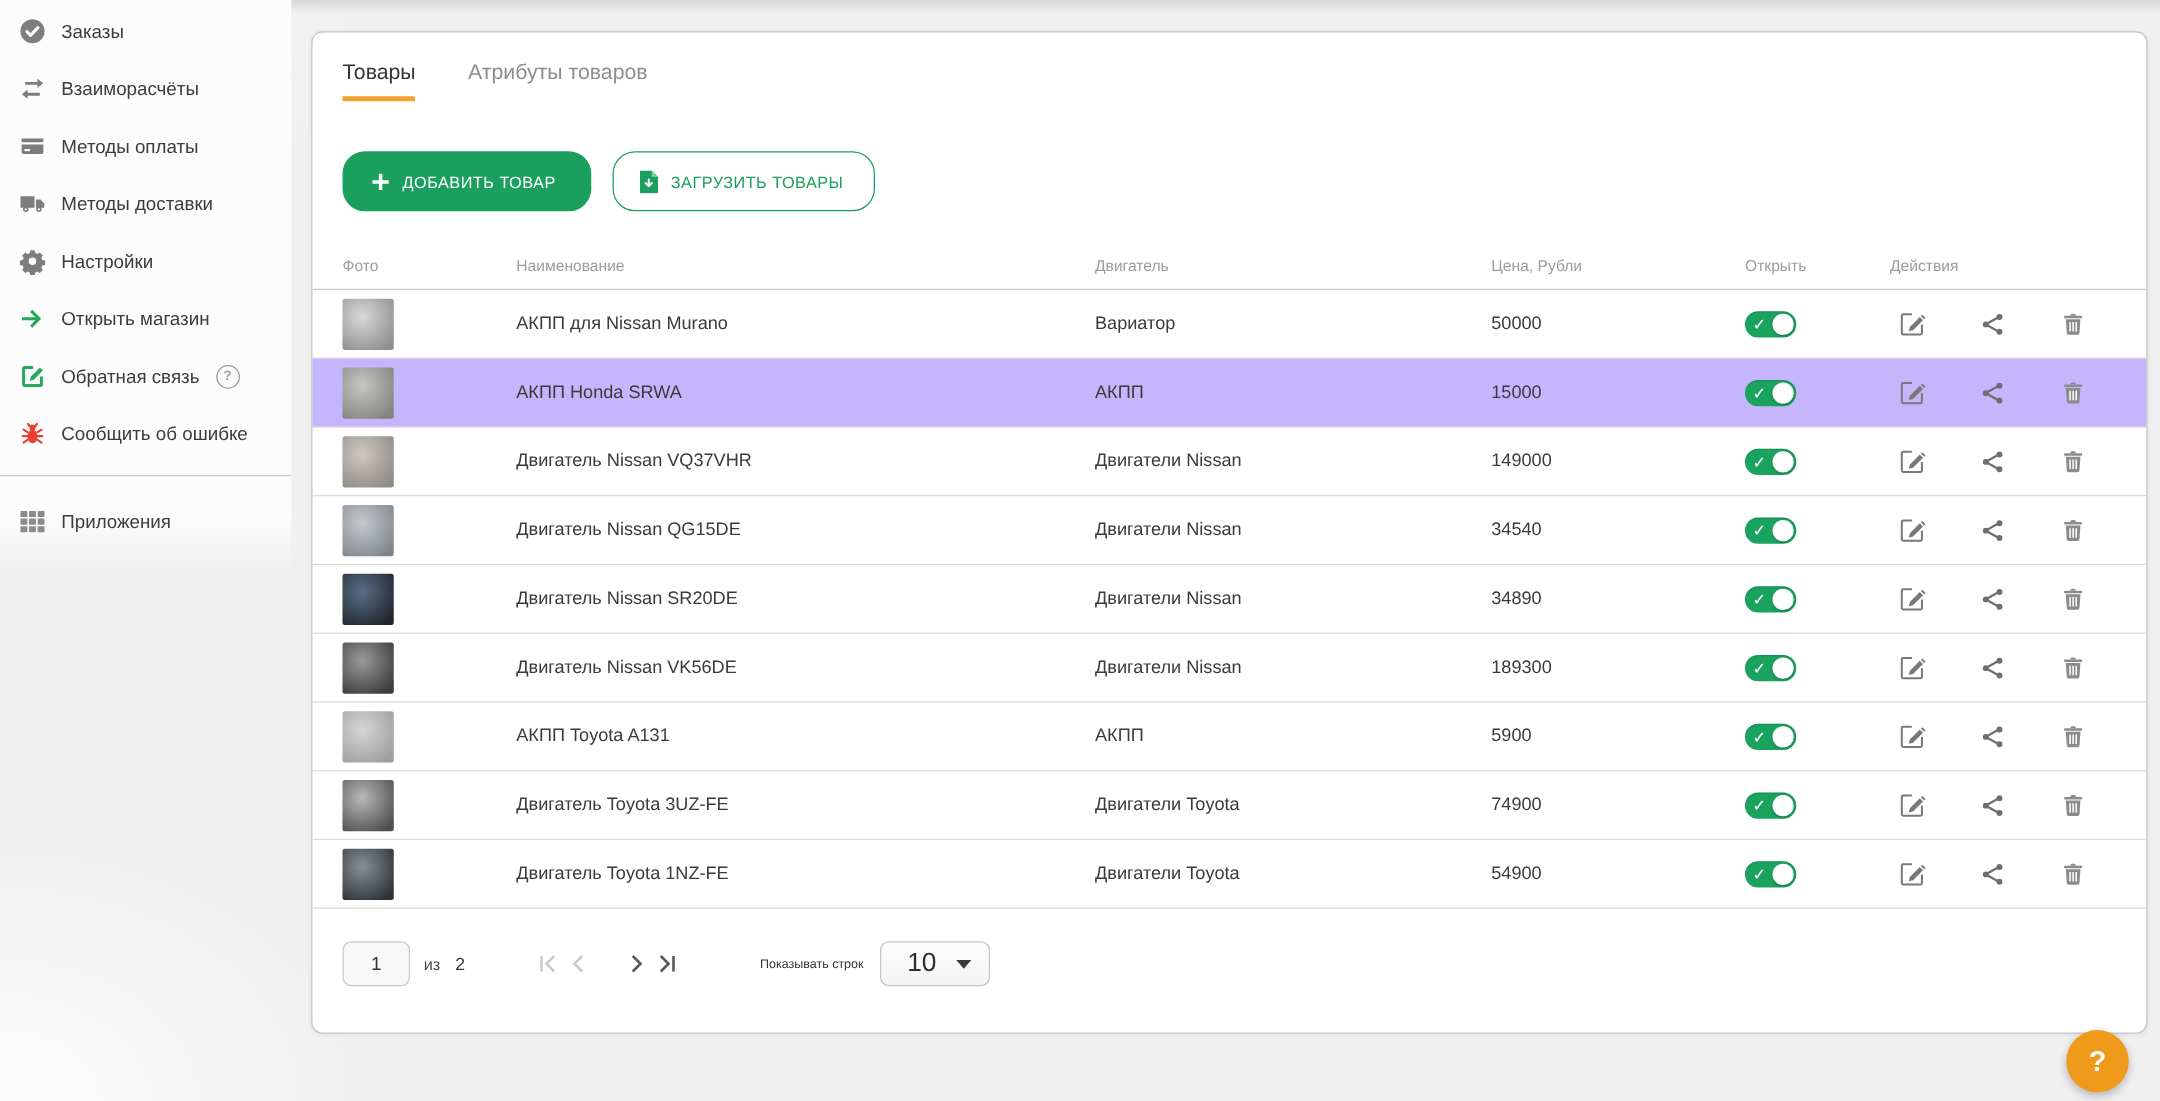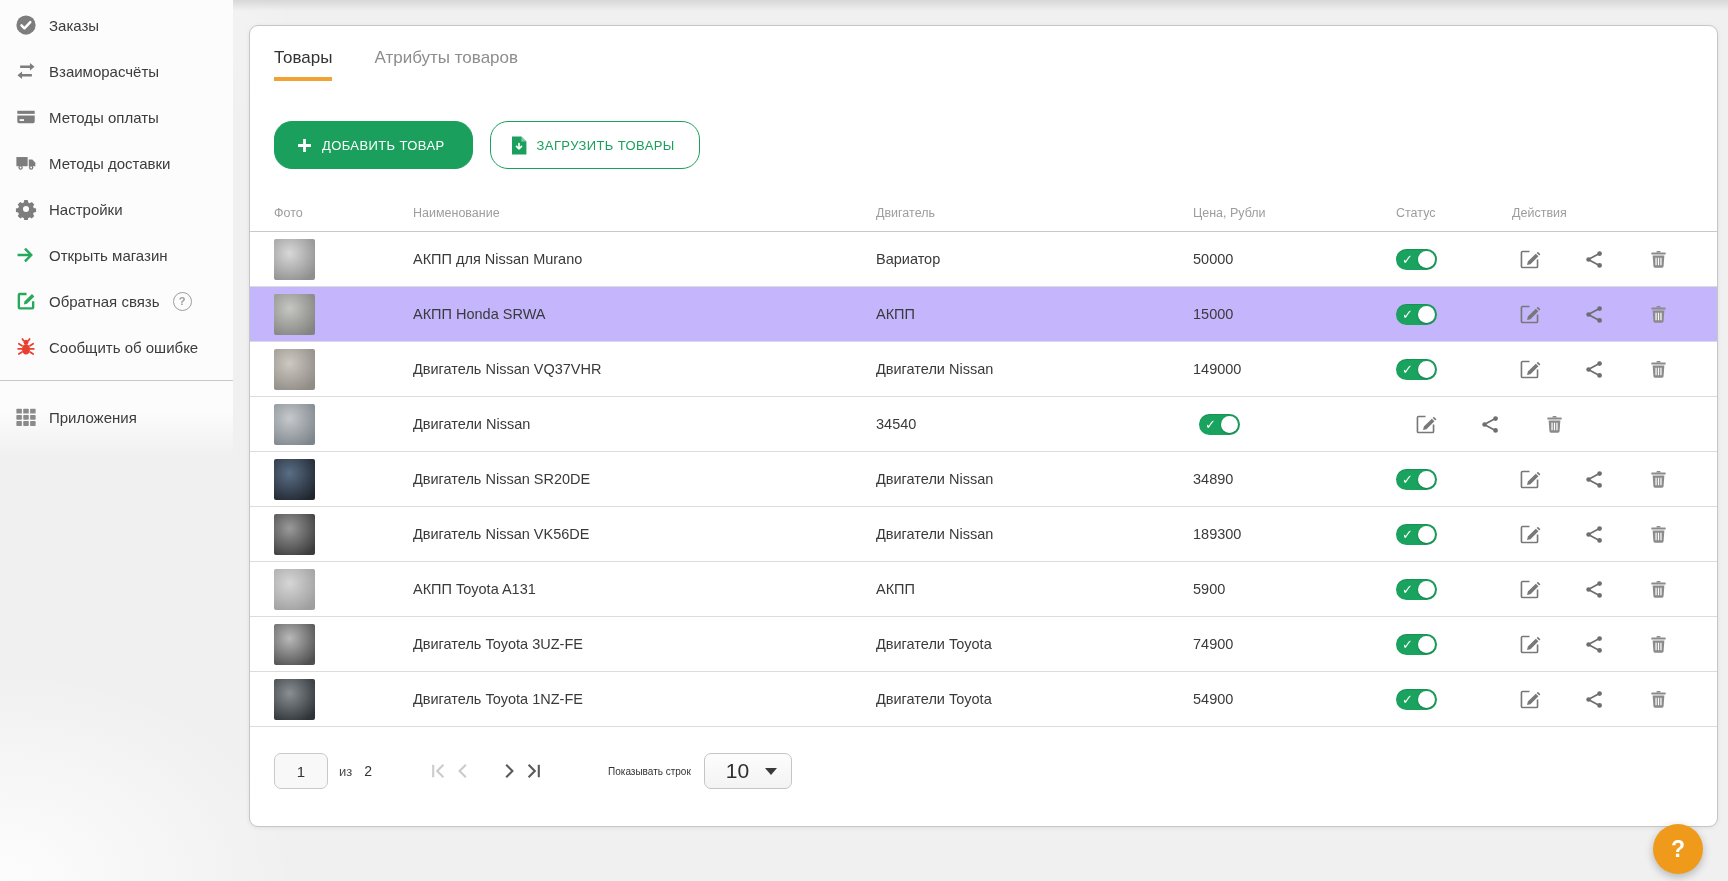--- a/index.html
+++ b/index.html
@@ -221,21 +221,21 @@
       <span>ЗАГРУЗИТЬ ТОВАРЫ</span>
     </div>
   </div>
 
   <div class="tablewrap">
     <div class="thead">
       <div class="c1">Фото</div>
       <div class="c2">Наименование</div>
       <div class="c3">Двигатель</div>
       <div class="c4">Цена, Рубли</div>
-      <div class="c5">Статус</div>
+      <div class="c5">Открыть</div>
       <div class="c6">Действия</div>
     </div>
     <div id="table-body">
         <div class="trow">
     <div class="cell-photo">
       <div class="thumb" style="background: radial-gradient(circle at 38% 35%, rgb(216, 216, 216) 0%, rgb(143, 143, 143) 85%);"></div>
     </div>
     <div class="cell-name">АКПП для Nissan Murano</div>
     <div class="cell-cat">Вариатор</div>
     <div class="cell-price">50000</div>
@@ -349,20 +349,21 @@
                   <path d="M9.2 9.9v8.6M12 9.9v8.6M14.8 9.9v8.6"></path>
                 </g>
               </svg>
             </span>
     </div>
   </div>
         <div class="trow">
     <div class="cell-photo">
       <div class="thumb" style="background: radial-gradient(circle at 38% 35%, rgb(198, 201, 204) 0%, rgb(126, 134, 141) 85%);"></div>
     </div>
+    <div class="cell-name">Двигатель Nissan QG15DE</div>
     <div class="cell-cat">Двигатели Nissan</div>
     <div class="cell-price">34540</div>
     <div class="cell-status">
       <div class="toggle" aria-checked="true">
         <span class="tick">✓</span>
         <span class="knob"></span>
       </div>
     </div>
     <div class="cell-actions">
       <span class="act">

